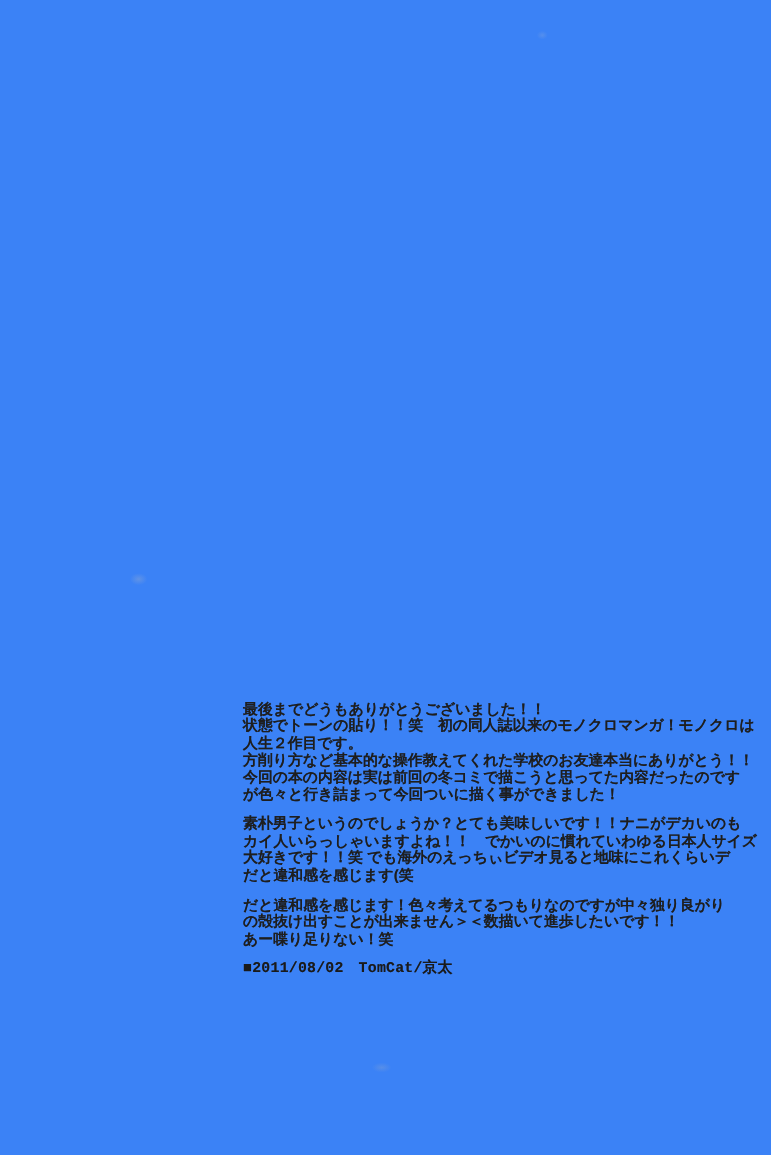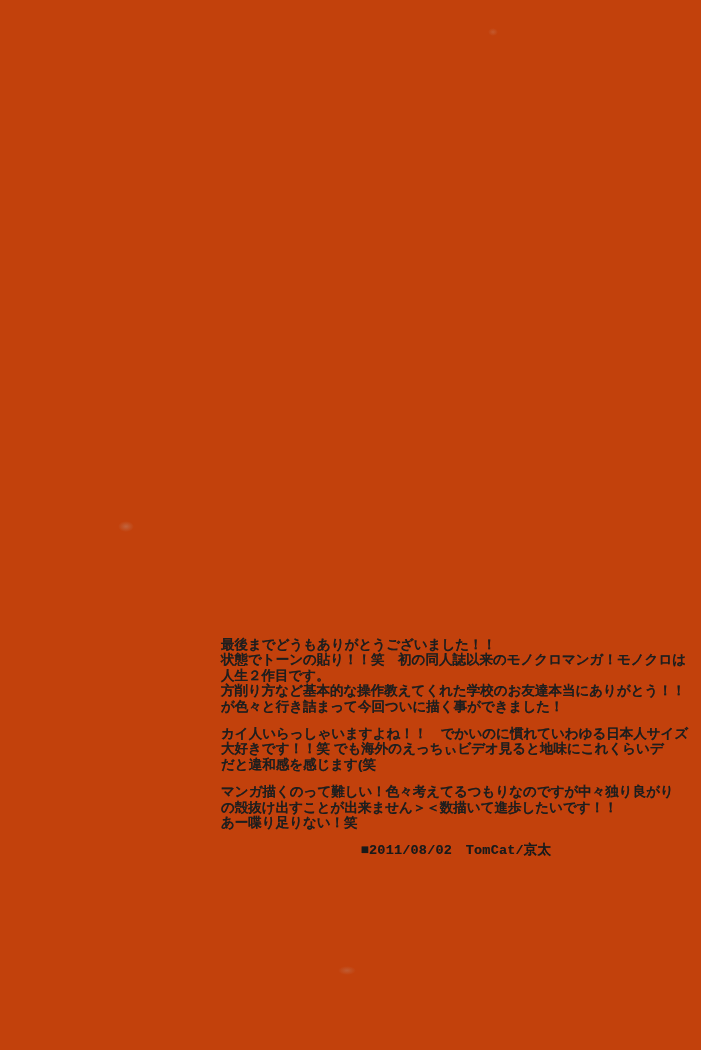--- a/index.html
+++ b/index.html
@@ -10,21 +10,21 @@
     width: 701px;
     height: 1050px;
     position: relative;
     background: #fdfdfd;
     overflow: hidden;
     font-family: "Liberation Sans", sans-serif;
   }
   .page {
     position: absolute;
     inset: 0;
-    background: #c2410c;
+    background: #3b82f6;
   }
   .afterword {
     position: absolute;
     left: 221px;
     top: 637px;
     width: 470px;
     color: #1e1e1e;
     font-size: 13.5px;
     line-height: 15.4px;
     font-weight: bold;
@@ -40,21 +40,20 @@
     height: 15.4px;
   }
   .date-line {
     margin-top: 13px;
     white-space: nowrap;
     font-family: "Liberation Mono", "DejaVu Sans Mono", monospace;
     font-size: 13.5px;
     font-weight: bold;
     color: #1a1a1a;
     letter-spacing: 0.2px;
-    text-align: center;
   }
   
   .smudge {
     position: absolute;
     border-radius: 50%;
     pointer-events: none;
   }
   .smudge-1 {
     left: 118px;
     top: 521px;
@@ -86,31 +85,33 @@
   <div class="smudge smudge-2"></div>
   <div class="smudge smudge-3"></div>
 
   <div class="afterword">
 
     <div class="para">
       <div class="tline">最後までどうもありがとうございました！！</div>
       <div class="tline">状態でトーンの貼り！！笑　初の同人誌以来のモノクロマンガ！モノクロは</div>
       <div class="tline">人生２作目です。</div>
       <div class="tline">方削り方など基本的な操作教えてくれた学校のお友達本当にありがとう！！</div>
+      <div class="tline">今回の本の内容は実は前回の冬コミで描こうと思ってた内容だったのです</div>
       <div class="tline">が色々と行き詰まって今回ついに描く事ができました！</div>
     </div>
 
     <div class="para">
+      <div class="tline">素朴男子というのでしょうか？とても美味しいです！！ナニがデカいのも</div>
       <div class="tline">カイ人いらっしゃいますよね！！　でかいのに慣れていわゆる日本人サイズ</div>
       <div class="tline">大好きです！！笑 でも海外のえっちぃビデオ見ると地味にこれくらいデ</div>
       <div class="tline">だと違和感を感じます(笑</div>
     </div>
 
     <div class="para">
-      <div class="tline">マンガ描くのって難しい！色々考えてるつもりなのですが中々独り良がり</div>
+      <div class="tline">だと違和感を感じます！色々考えてるつもりなのですが中々独り良がり</div>
       <div class="tline">の殻抜け出すことが出来ません＞＜数描いて進歩したいです！！</div>
       <div class="tline">あー喋り足りない！笑</div>
     </div>
 
 
     <div class="date-line">■2011/08/02　TomCat/京太</div>
 
   </div>
 </div>
 

